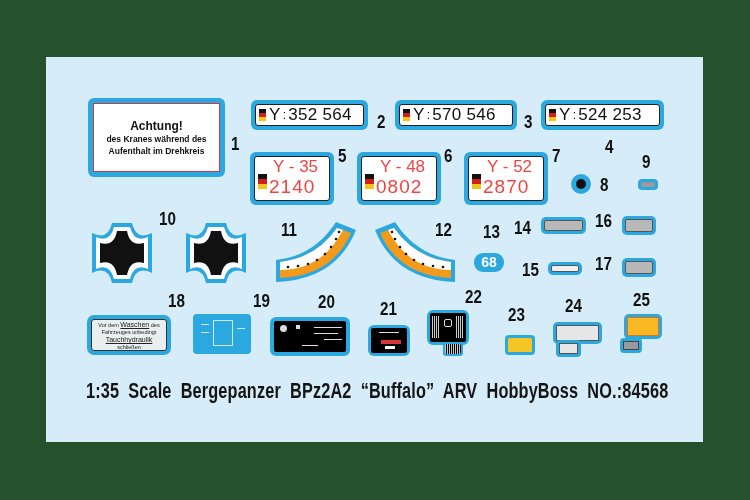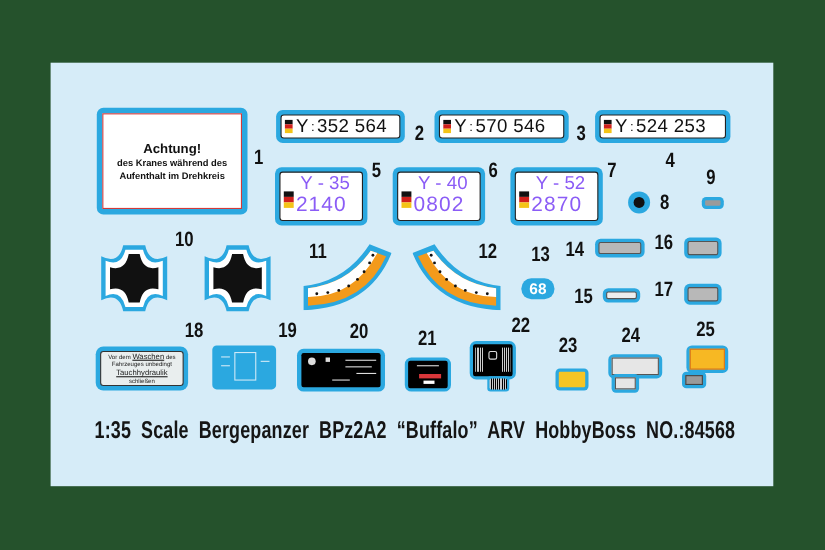--- a/index.html
+++ b/index.html
@@ -2,34 +2,34 @@
 <html><head>
   <meta charset="utf-8">
   <style>
     * { box-sizing: border-box; margin: 0; padding: 0; }
     html, body { width: 750px; height: 500px; overflow: hidden; }
     body { background: #25522c; position: relative; font-family: "Liberation Sans", sans-serif; }
     .sheet { position: absolute; left: 46px; top: 57px; width: 657px; height: 385px; background: #d6ecf8; }
     .abs { position: absolute; }
     .num { position: absolute; font-family: "Liberation Sans", sans-serif; font-weight: bold; font-size: 19px; color: #111; transform: scaleX(0.8); transform-origin: left top; line-height: 1; }
     .blue { background: #2ba8e0; border-radius: 6px; }
-    .warn { left: 88px; top: 98px; width: 137px; height: 97px; padding: 5px; }
+    .warn { left: 88px; top: 98px; width: 137px; height: 79px; padding: 5px; }
     .warn-inner { width: 100%; height: 100%; background: #fff; border: 1.5px solid #d23a3a; text-align: center; color: #111; display: flex; flex-direction: column; justify-content: center; }
     .warn-inner .t1 { font-size: 12px; font-weight: bold; }
     .warn-inner .t2 { font-size: 8.5px; font-weight: bold; line-height: 12px; }
     .warn-inner .t3 { font-size: 11px; font-weight: bold; }
     .plate-long { height: 30px; padding: 4px; }
     .plate-long .pl { width: 100%; height: 100%; background: #fff; border: 1.5px solid #222; border-radius: 3px; display: flex; align-items: center; padding-left: 3px; font-size: 17px; color: #111; letter-spacing: 0.3px; }
     .flag { display: inline-flex; flex-direction: column; width: 7px; height: 12px; margin-right: 3px; }
     .flag i { flex: 1; display: block; }
     .flag i:nth-child(1) { background: #111; }
     .flag i:nth-child(2) { background: #d0201c; }
     .flag i:nth-child(3) { background: #f4c417; }
     .plate-sq { width: 84px; height: 53px; padding: 4px; }
-    .plate-sq .pl { width: 100%; height: 100%; background: #fff; border: 1.5px solid #222; border-radius: 3px; position: relative; color: #8b5cf6; }
+    .plate-sq .pl { width: 100%; height: 100%; background: #fff; border: 1.5px solid #222; border-radius: 3px; position: relative; color: #ef4444; }
     .plate-sq .flag { position: absolute; left: 3px; top: 17px; width: 9px; height: 15px; }
     .plate-sq .l1 { position: absolute; left: 18px; top: 0; font-size: 17px; line-height: 20px; }
     .plate-sq .l2 { position: absolute; left: 14px; top: 19px; font-size: 19px; line-height: 22px; letter-spacing: 1px; }
     .cross { width: 68px; height: 68px; }
     .gray-chip { border-radius: 5px; padding: 3px; }
     .gray-chip > div { width: 100%; height: 100%; background: #b8b8b8; border-radius: 2px; border: 1px solid #555; }
     .title { position: absolute; left: 86px; top: 378px; font-size: 22px; font-weight: bold; color: #151515; transform: scaleX(0.74); transform-origin: left top; white-space: nowrap; word-spacing: 6px; letter-spacing: 0.2px; }
     .wash { left: 87px; top: 315px; width: 84px; height: 40px; padding: 4px; border-radius: 7px; }
     .wash-inner { width: 100%; height: 100%; background: #e9eeee; border: 1px solid #333; border-radius: 3px; text-align: center; font-size: 5.5px; color: #222; line-height: 7px; padding-top: 1px; }
     .wash-inner u { font-size: 7px; }
@@ -105,21 +105,21 @@
 </div>
 <div class="num" style="left:338px;top:146px;">5</div>
 
 <div class="abs blue plate-sq" style="left:357px;top:152px;">
   <div class="pl">
       <span class="flag">
         <i></i>
         <i></i>
         <i></i>
       </span>
-    <div class="l1"><span>Y</span> - <span>40</span></div>
+    <div class="l1"><span>Y</span> - <span>48</span></div>
     <div class="l2">0802</div>
   </div>
 </div>
 <div class="num" style="left:444px;top:146px;">6</div>
 
 <div class="abs blue plate-sq" style="left:464px;top:152px;">
   <div class="pl">
       <span class="flag">
         <i></i>
         <i></i>

